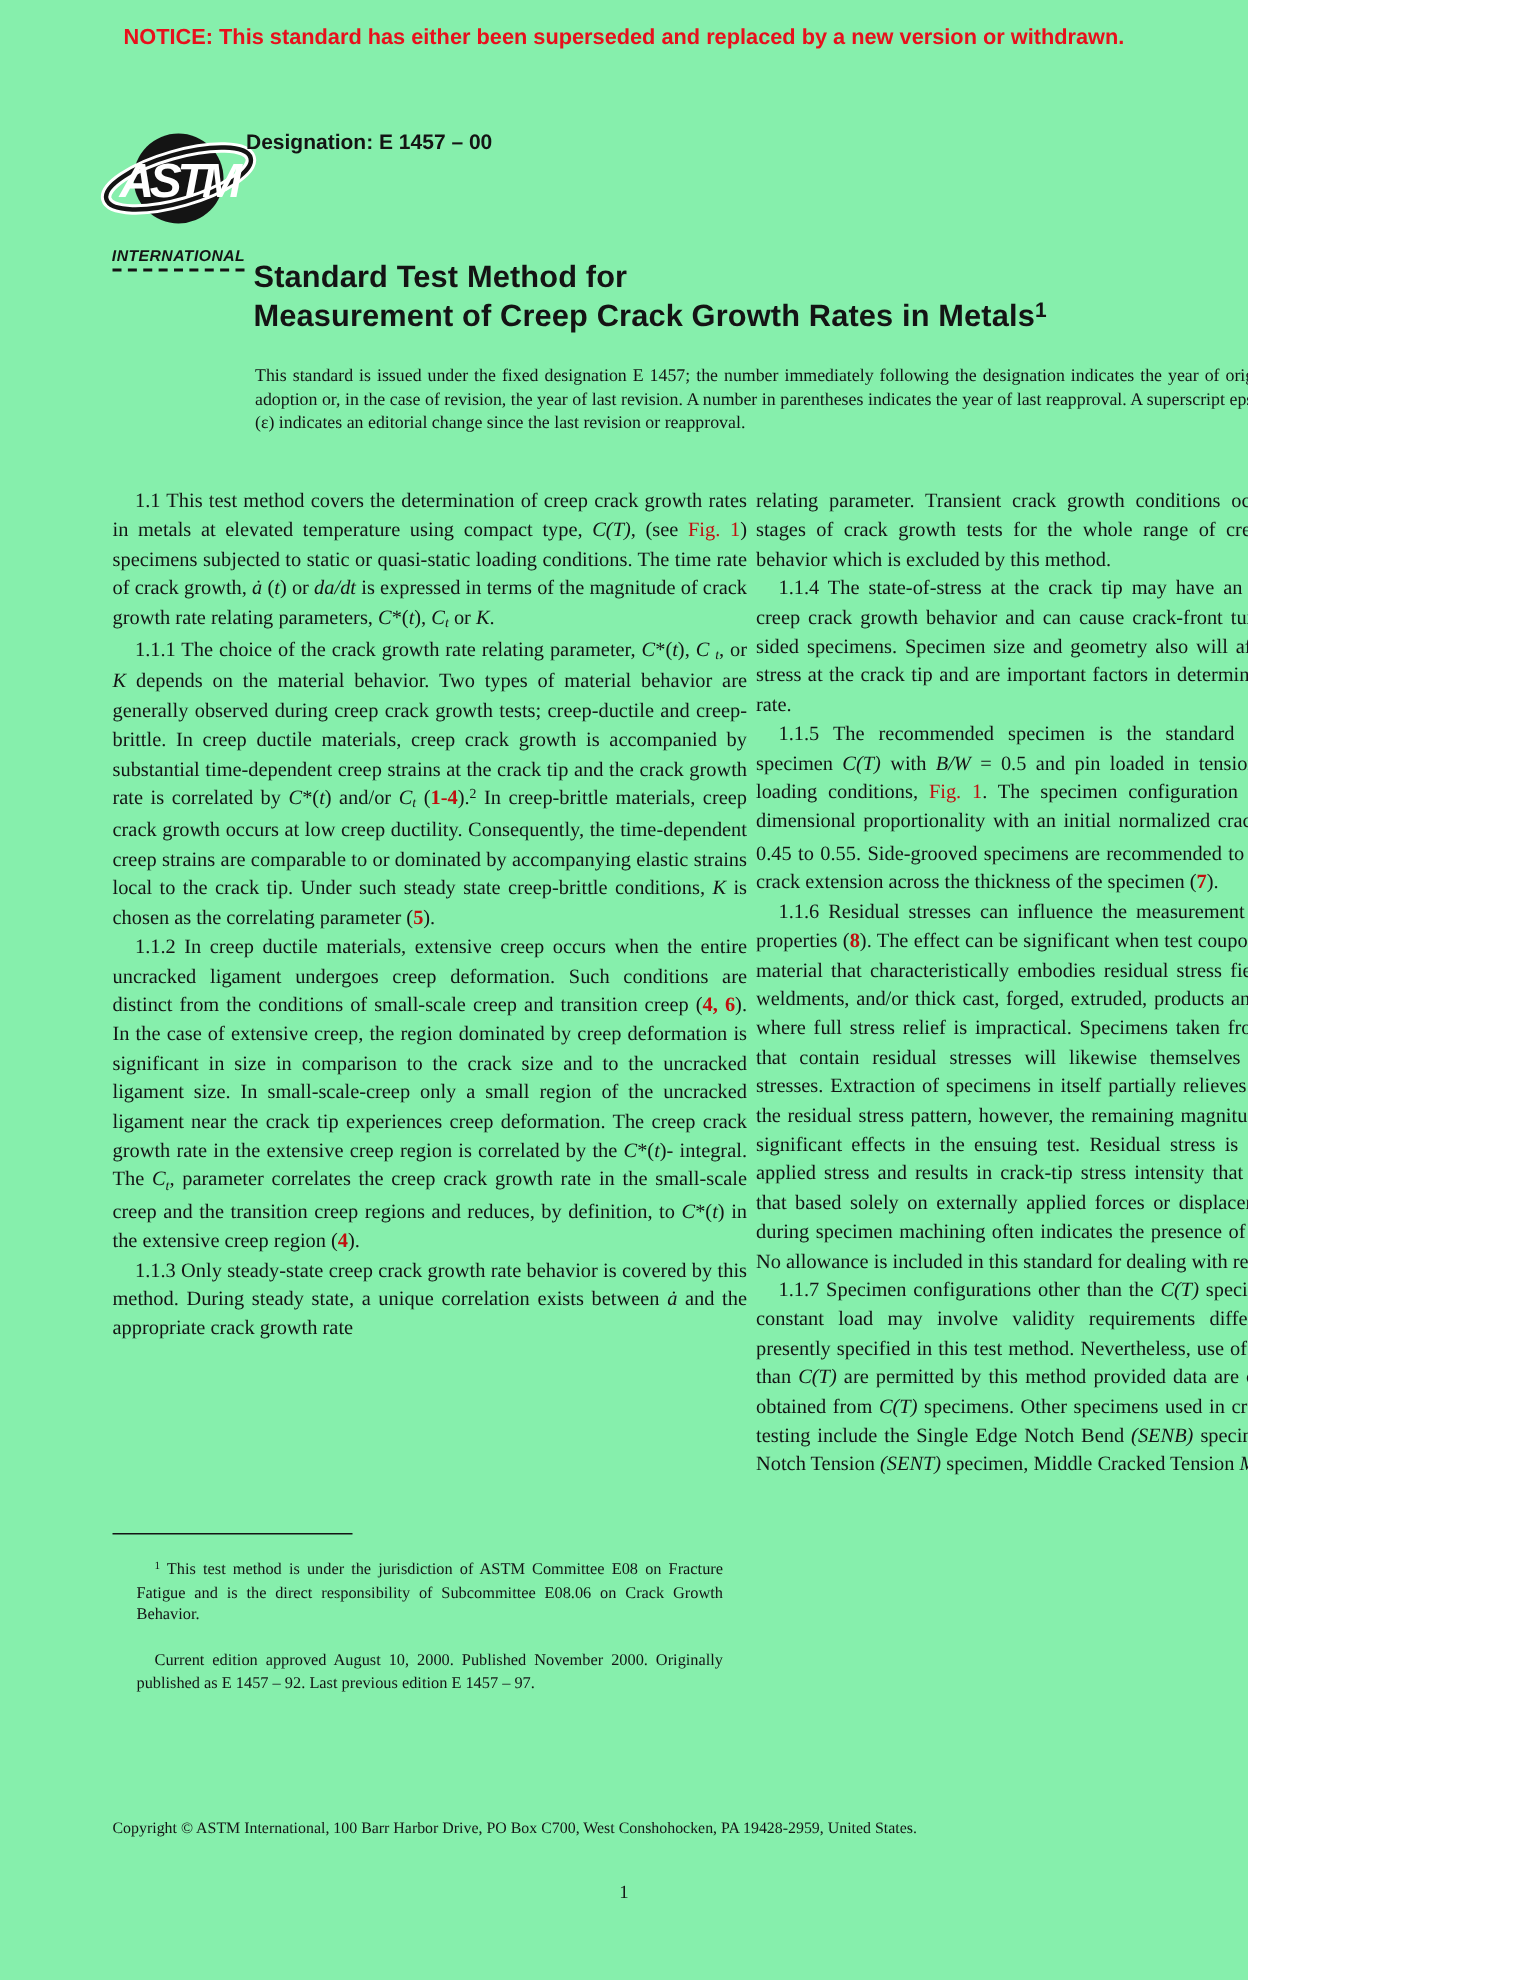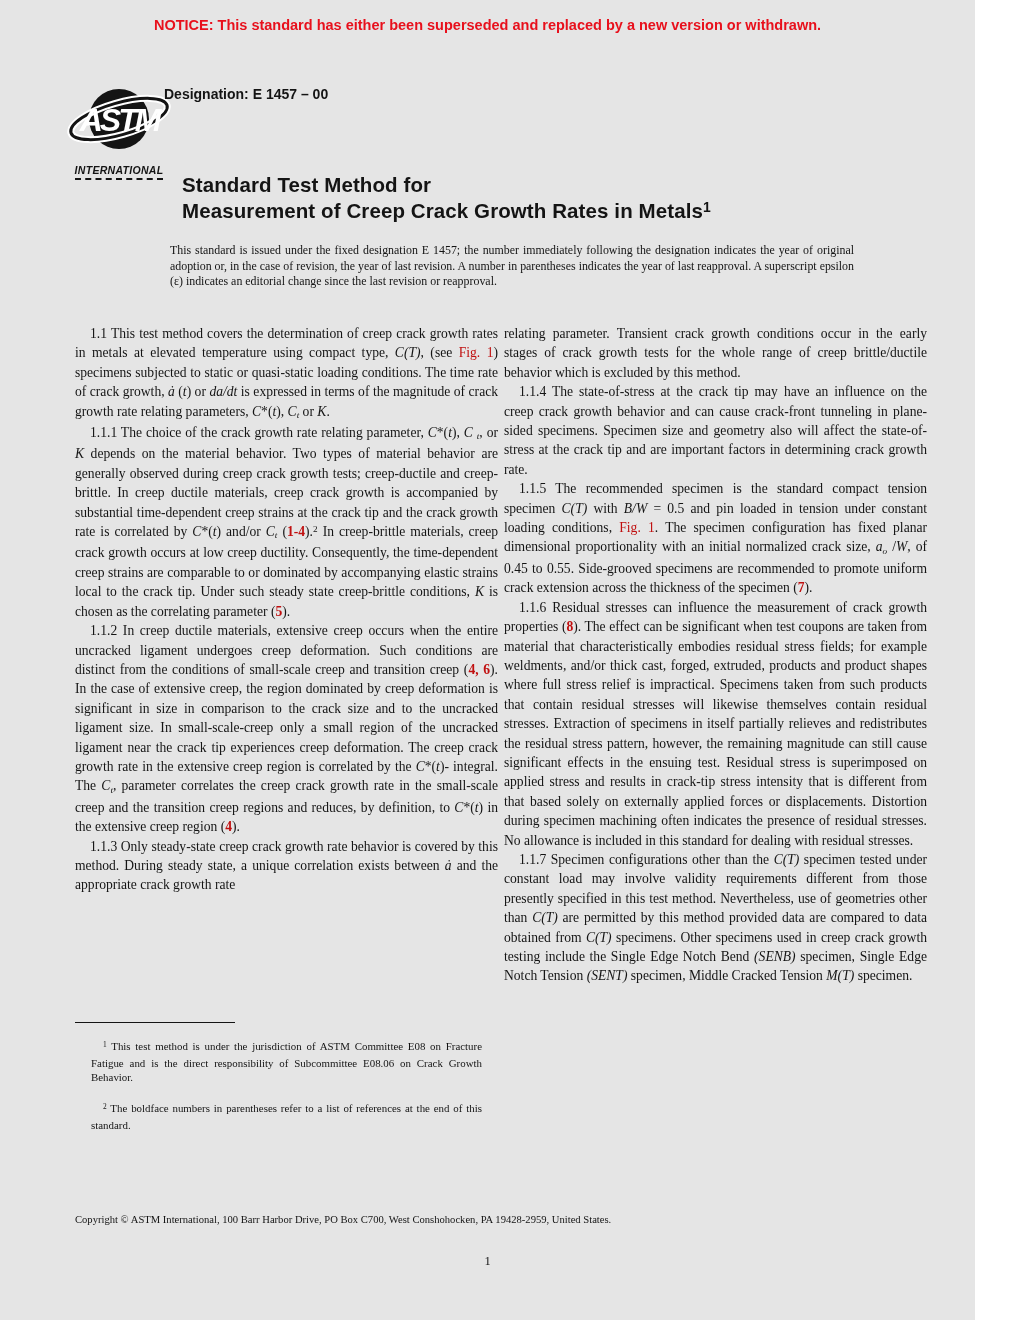--- a/index.html
+++ b/index.html
@@ -1,31 +1,31 @@
 <!DOCTYPE html>
 <html lang="en"><head>
 <meta charset="utf-8">
 <style>
   html,body{margin:0;padding:0;background:#fff;}
-  .page{position:relative;width:975px;height:1320px;background:#e5e5e5;
+  .page{position:relative;width:832px;height:1320px;background:#86efac;
         font-family:"Liberation Serif",serif;color:#141414;overflow:hidden;}
 
   .notice{position:absolute;top:16px;left:0;width:100%;text-align:center;
           color:#e8101c;font-family:"Liberation Sans",sans-serif;
           font-weight:bold;font-size:14.5px;line-height:18px;}
 
   .logo{position:absolute;left:64px;top:84px;width:110px;text-align:center;}
   .logo-sub{display:inline-block;font-family:"Liberation Sans",sans-serif;
             font-weight:bold;font-style:italic;font-size:10.5px;letter-spacing:.3px;
             border-bottom:2px dashed #141414;padding:0 0 2px 0;margin-top:-2px;}
 
   .designation{position:absolute;left:164px;top:86px;
                font-family:Liberation Sans, sans-serif;font-weight:bold;font-size:14px;}
 
-  .title{position:absolute;left:182px;top:172px;
+  .title{position:absolute;left:169px;top:172px;
          font-family:"Liberation Sans",sans-serif;font-weight:bold;
          font-size:20.5px;line-height:26px;letter-spacing:.1px;}
 
   .preamble{position:absolute;left:170px;top:243px;width:684px;
             font-size:11.9px;line-height:15.6px;text-align:justify;}
 
   .col{position:absolute;top:324px;width:423px;font-size:13.6px;
        line-height:19.4px;text-align:justify;}
   .col-left{left:75px;}
   .col-right{left:504px;}
@@ -94,21 +94,21 @@
         <p class="para">1.1.5  The recommended specimen is the standard compact tension specimen <span class="seg-i">C(T)</span> with <span class="seg-i">B/W</span> = 0.5 and pin loaded in tension under constant loading conditions, <span class="seg-fig">Fig. 1</span>. The specimen configuration has fixed planar dimensional proportionality with an initial normalized crack size, <span class="seg-i">a</span><span class="seg-i seg-sub">o</span> /<span class="seg-i">W</span>, of 0.45 to 0.55. Side-grooved specimens are recommended to promote uniform crack extension across the thickness of the specimen (<span class="seg-ref">7</span>).</p>
         <p class="para">1.1.6  Residual stresses can influence the measurement of crack growth properties (<span class="seg-ref">8</span>). The effect can be significant when test coupons are taken from material that characteristically embodies residual stress fields; for example weldments, and/or thick cast, forged, extruded, products and product shapes where full stress relief is impractical. Specimens taken from such products that contain residual stresses will likewise themselves contain residual stresses. Extraction of specimens in itself partially relieves and redistributes the residual stress pattern, however, the remaining magnitude can still cause significant effects in the ensuing test. Residual stress is superimposed on applied stress and results in crack-tip stress intensity that is different from that based solely on externally applied forces or displacements. Distortion during specimen machining often indicates the presence of residual stresses. No allowance is included in this standard for dealing with residual stresses.</p>
         <p class="para">1.1.7  Specimen configurations other than the <span class="seg-i">C(T)</span> specimen tested under constant load may involve validity requirements different from those presently specified in this test method. Nevertheless, use of geometries other than <span class="seg-i">C(T)</span> are permitted by this method provided data are compared to data obtained from <span class="seg-i">C(T)</span> specimens. Other specimens used in creep crack growth testing include the Single Edge Notch Bend <span class="seg-i">(SENB)</span> specimen, Single Edge Notch Tension <span class="seg-i">(SENT)</span> specimen, Middle Cracked Tension <span class="seg-i">M(T)</span> specimen.</p>
       </div>
   </div>
 
   <div class="fnblock">
     <div class="fn-rule"></div>
     <div>
         <p class="fnp"><span class="seg-sup">1</span> This test method is under the jurisdiction of ASTM Committee E08 on Fracture Fatigue and is the direct responsibility of Subcommittee E08.06 on Crack Growth Behavior.</p>
-        <p class="fnp"><span class="seg-sup">2</span> The boldface numbers in parentheses refer to a list of references at the end of this standard.</p>
+        <p class="fnp">Current edition approved August 10, 2000. Published November 2000. Originally published as E 1457 – 92. Last previous edition E 1457 – 97.</p>
       </div>
   </div>
 
   <div class="footer">Copyright © ASTM International, 100 Barr Harbor Drive, PO Box C700, West Conshohocken, PA 19428-2959, United States.</div>
 
   <div class="page-num">1</div>
 
 </div>
 
 </body></html>

